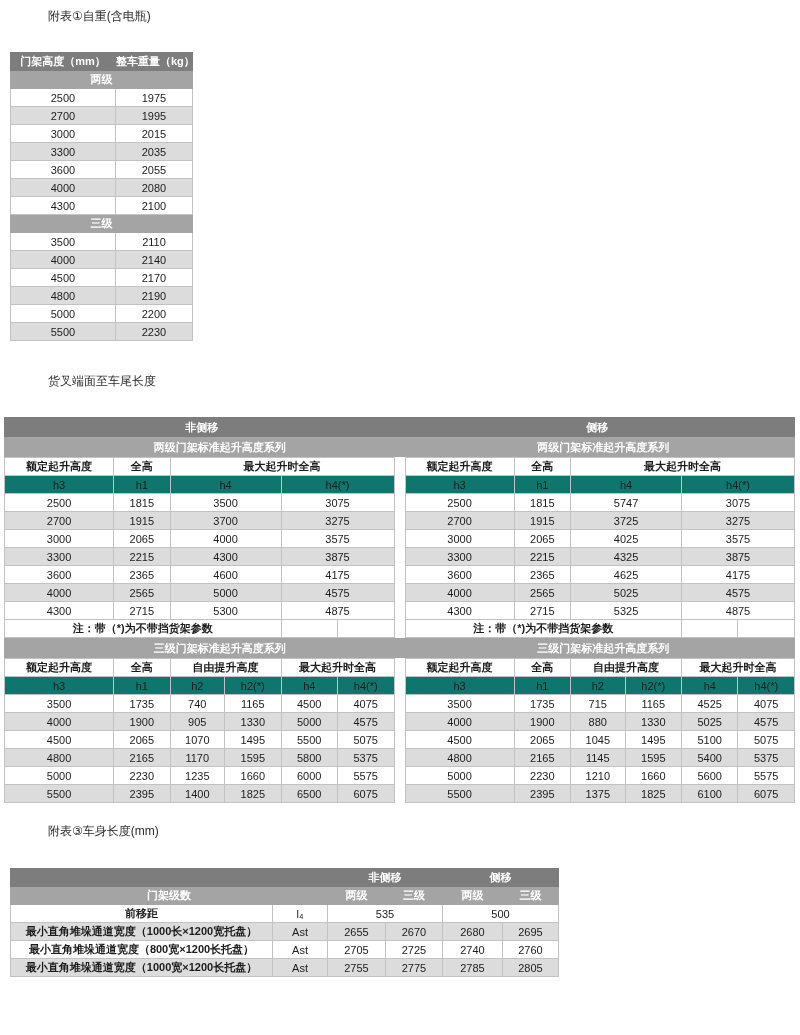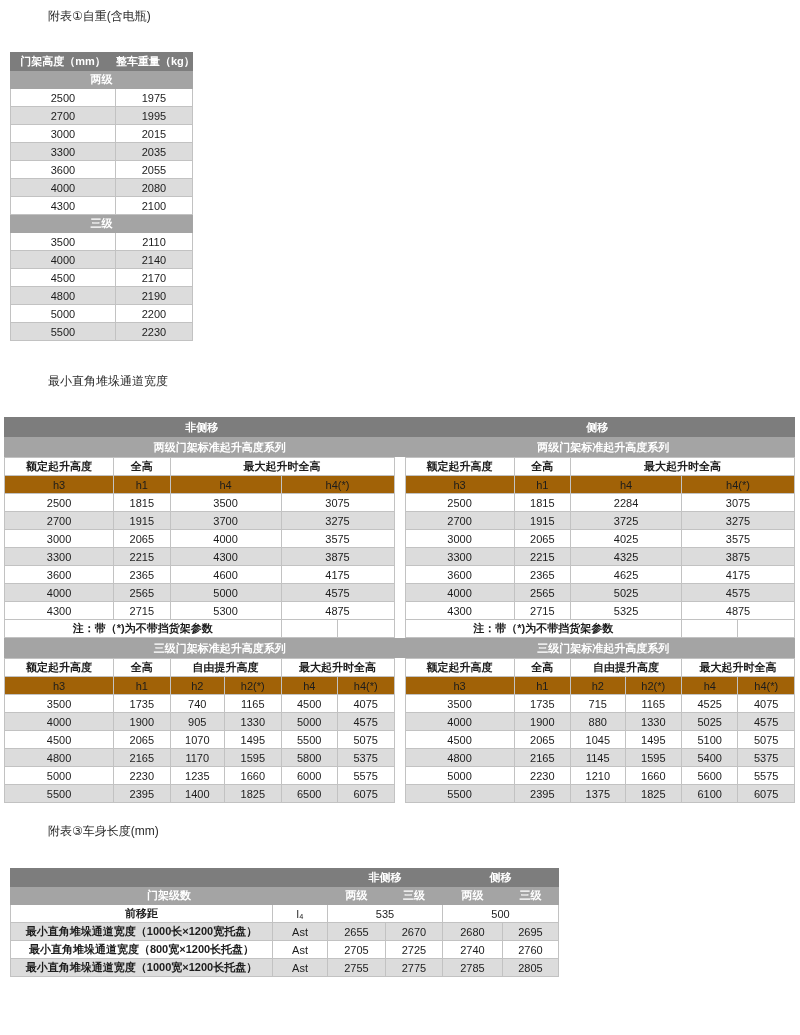--- a/index.html
+++ b/index.html
@@ -5,21 +5,21 @@
   html,body{margin:0;padding:0;}
   body{
     width:800px;height:1035px;position:relative;background:#ffffff;
     font-family:"Liberation Sans","DejaVu Sans",sans-serif;color:#1c1c1c;
   }
   .title{position:absolute;left:8px;font-size:12px;color:#2b2b2b;padding-left:40px;}
   .grid{position:absolute;border-collapse:collapse;table-layout:fixed;font-size:11px;}
   .grid td{border:1px solid #c2c2c2;height:17px;padding:0;text-align:center;
            vertical-align:middle;overflow:hidden;white-space:nowrap;}
   tr.alt td{background:#dcdcdc;}
-  tr.sub td{background:#a16207;}
+  tr.sub td{background:#0f766e;}
   tr.hdr td{font-weight:bold;background:#ffffff;}
   tr.band-dark td{background:#7d7d7d;color:#ffffff;font-weight:bold;border-color:#7d7d7d;}
   tr.band-mid td{background:#a4a4a4;color:#ffffff;font-weight:bold;border-color:#a4a4a4;}
   td.lbl{font-weight:bold;}
   td.note{font-weight:bold;text-align:center;}
   
   .t2wrap{position:absolute;left:4px;top:417px;width:791px;}
   .band{height:20px;display:flex;align-items:center;color:#ffffff;
         font-weight:bold;font-size:11px;}
   .band span{flex:1;text-align:center;}
@@ -99,21 +99,21 @@
         <td>5000</td>
         <td>2200</td>
       </tr>
       <tr class="alt">
         <td>5500</td>
         <td>2230</td>
       </tr>
     </tbody>
 </table>
 
-<div class="title" style="top:373px">最小直角堆垛通道宽度</div>
+<div class="title" style="top:373px">货叉端面至车尾长度</div>
 
 <div class="t2wrap">
   <div class="band band-darkbg">
     <span>非侧移</span>
     <span>侧移</span>
   </div>
   <div class="band band-midbg">
     <span>两级门架标准起升高度系列</span>
     <span>两级门架标准起升高度系列</span>
   </div>
@@ -214,21 +214,21 @@
           <td>h3</td>
           <td>h1</td>
           <td colspan="2">h4</td>
           <td colspan="2">h4(*)</td>
         </tr>
       </thead>
       <tbody id="t2h1-two">
           <tr>
             <td>2500</td>
             <td>1815</td>
-            <td colspan="2">2284</td>
+            <td colspan="2">5747</td>
             <td colspan="2">3075</td>
           </tr>
           <tr class="alt">
             <td>2700</td>
             <td>1915</td>
             <td colspan="2">3725</td>
             <td colspan="2">3275</td>
           </tr>
           <tr>
             <td>3000</td>

